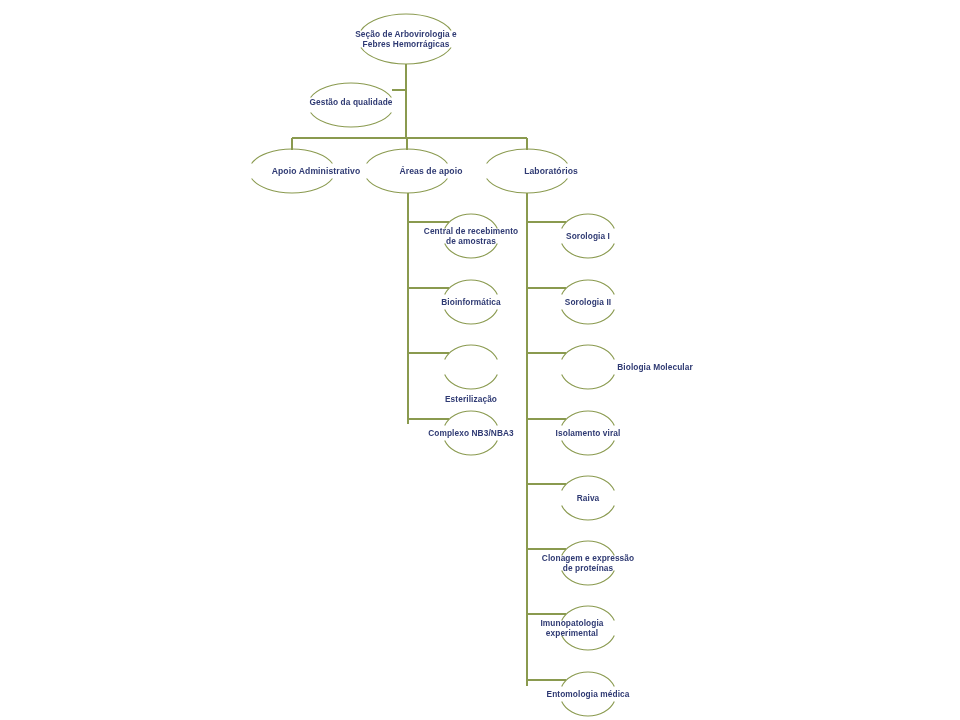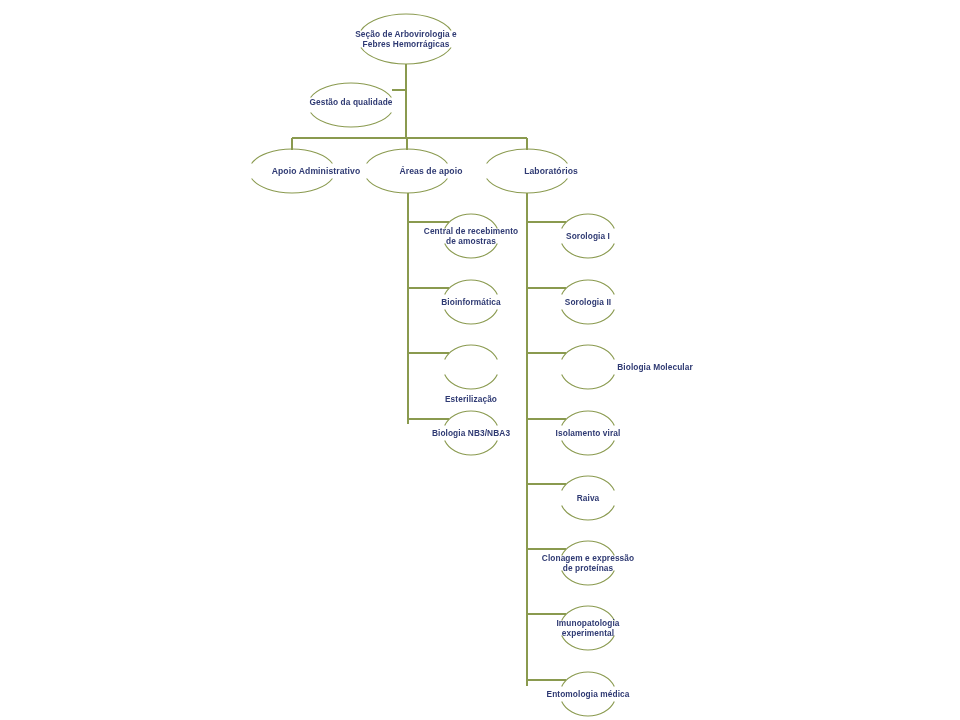--- a/index.html
+++ b/index.html
@@ -118,25 +118,25 @@
       <div class="node-label node-root" style="left: 406px; top: 39px;">Seção de Arbovirologia e
 Febres Hemorrágicas</div>
       <div class="node-label node-l1" style="left: 351px; top: 102px;">Gestão da qualidade</div>
       <div class="node-label node-l2" style="left: 292px; top: 171px;">Apoio Administrativo</div>
       <div class="node-label node-l2" style="left: 407px; top: 171px;">Áreas de apoio</div>
       <div class="node-label node-l2" style="left: 527px; top: 171px;">Laboratórios</div>
       <div class="node-label node-l3" style="left: 471px; top: 236px;">Central de recebimento
 de amostras</div>
       <div class="node-label node-l3" style="left: 471px; top: 302px;">Bioinformática</div>
       <div class="node-label node-l3" style="left: 471px; top: 367px; margin-top: 32px;">Esterilização</div>
-      <div class="node-label node-l3" style="left: 471px; top: 433px;">Biologia NB3/NBA3</div>
+      <div class="node-label node-l3" style="left: 471px; top: 433px;">Complexo NB3/NBA3</div>
       <div class="node-label node-l3" style="left: 588px; top: 236px;">Sorologia I</div>
       <div class="node-label node-l3" style="left: 588px; top: 302px;">Sorologia II</div>
       <div class="node-label node-l3" style="left: 622px; top: 367px; margin-left: 33px;">Biologia Molecular</div>
       <div class="node-label node-l3" style="left: 588px; top: 433px; text-align: center;">Isolamento viral</div>
       <div class="node-label node-l3" style="left: 588px; top: 498px;">Raiva</div>
       <div class="node-label node-l3" style="left: 588px; top: 563px;">Clonagem e expressão
 de proteínas</div>
-      <div class="node-label node-l3" style="left: 588px; top: 628px; text-align: center;">Imunopatologia
+      <div class="node-label node-l3" style="left: 572px; top: 628px; text-align: center;">Imunopatologia
 experimental</div>
       <div class="node-label node-l3" style="left: 588px; top: 694px;">Entomologia médica</div>
     </div>
 </div>
 
 </body></html>

